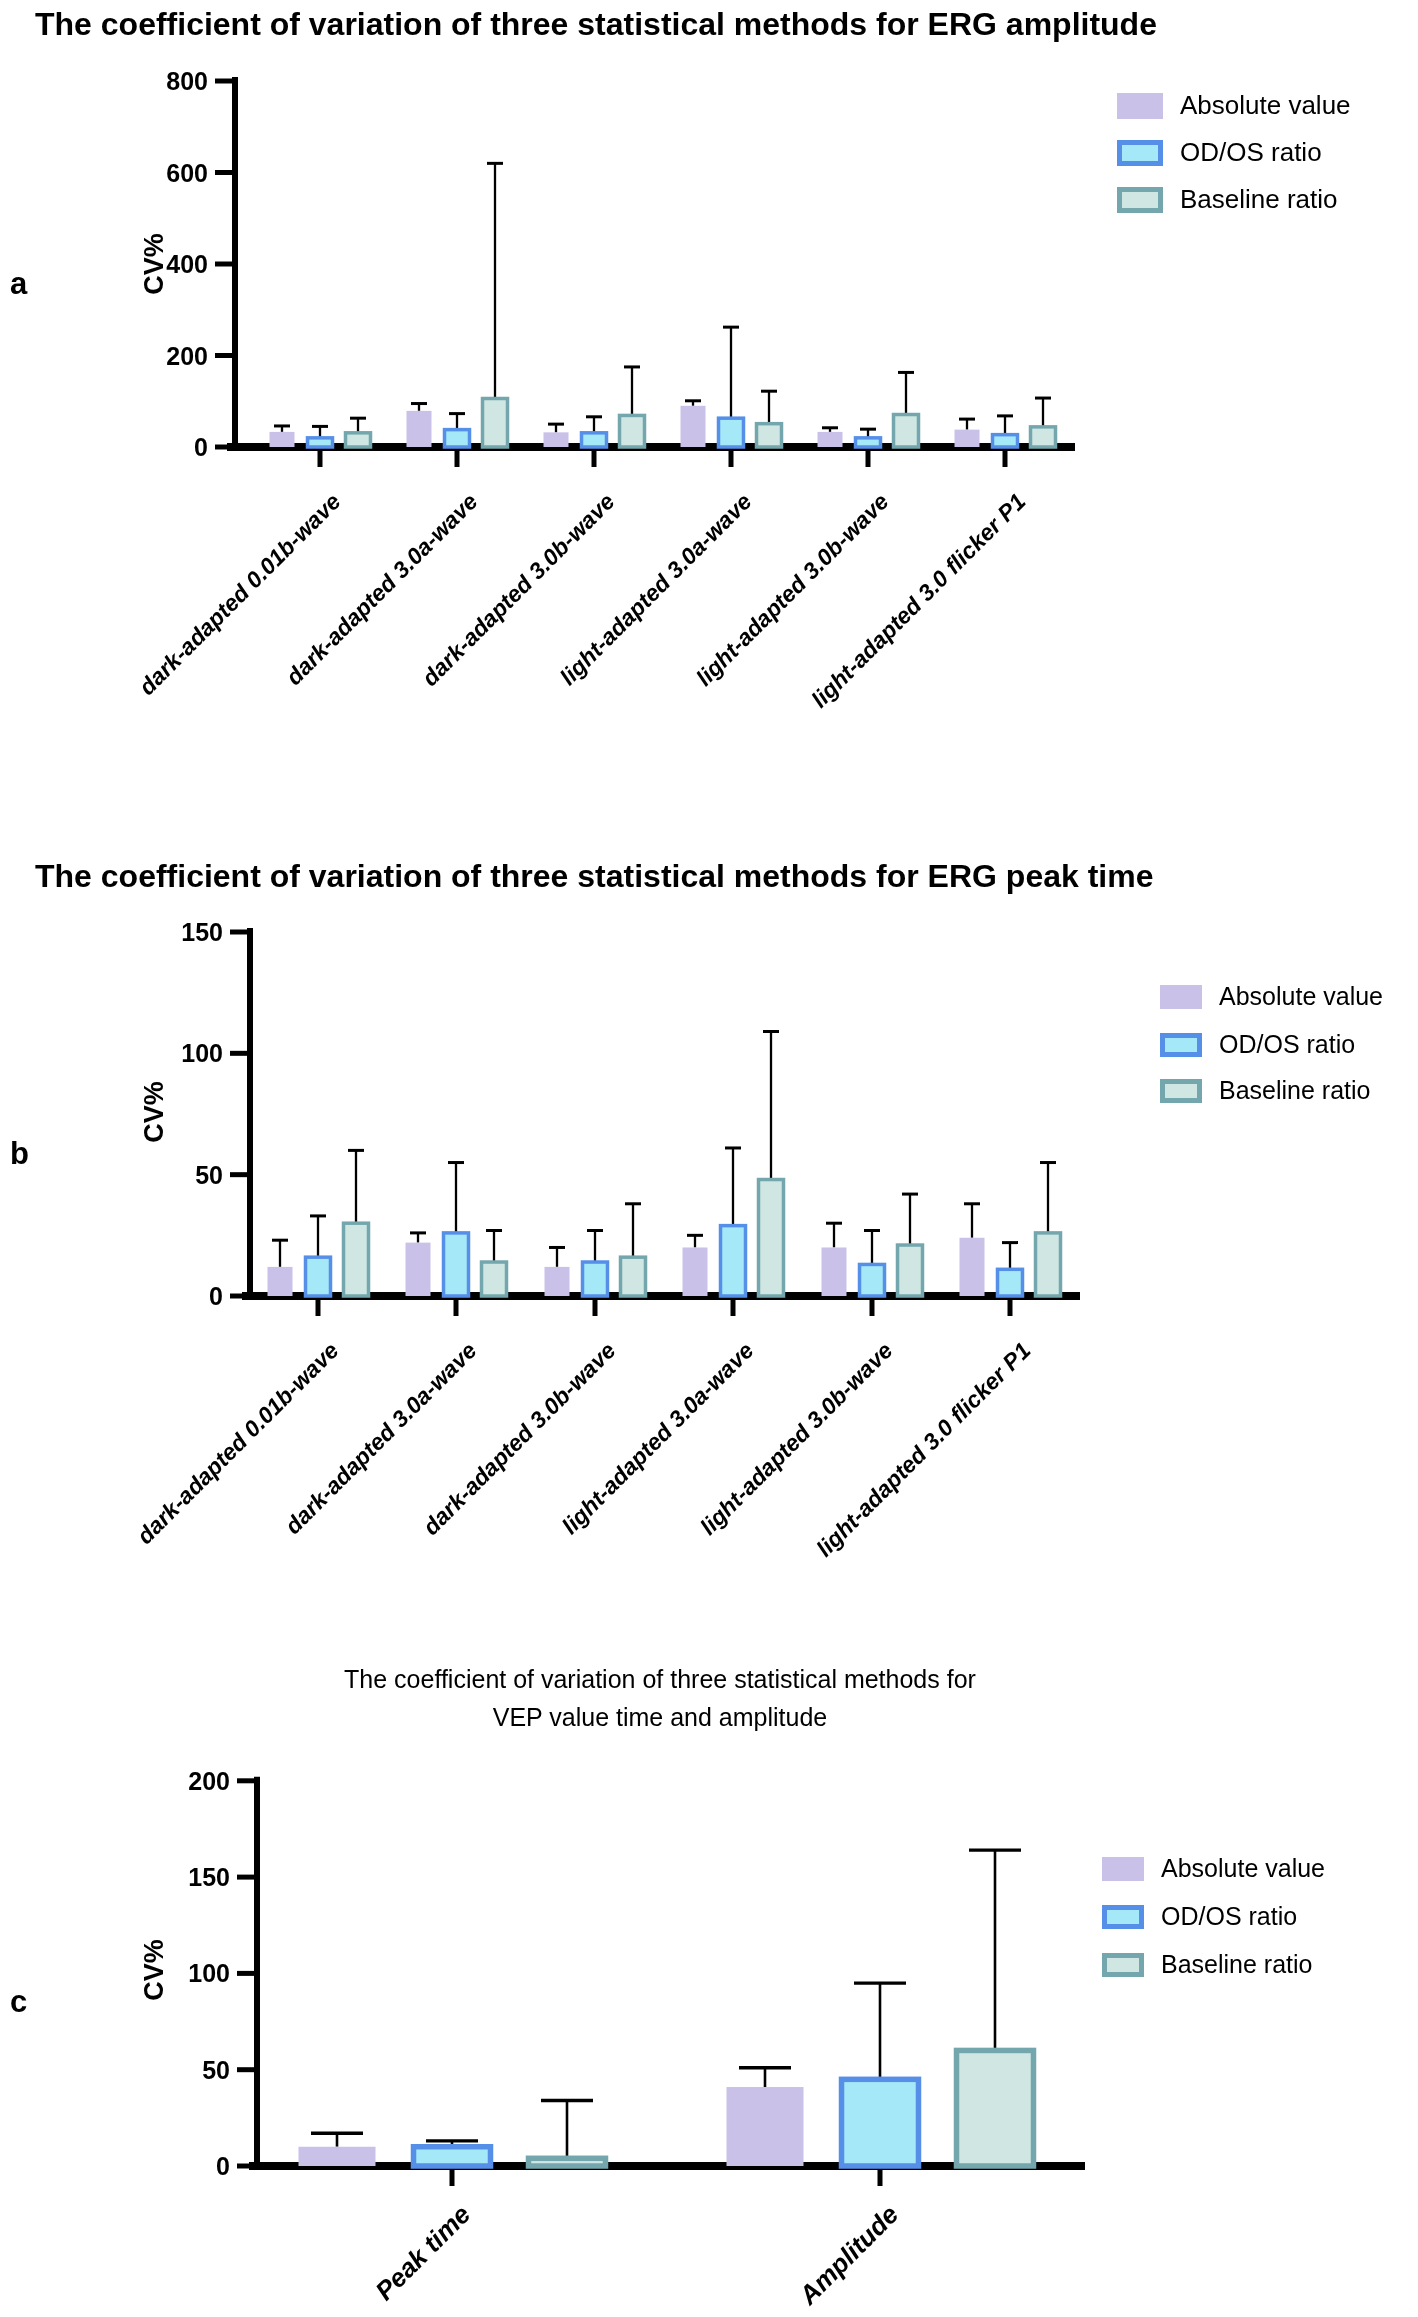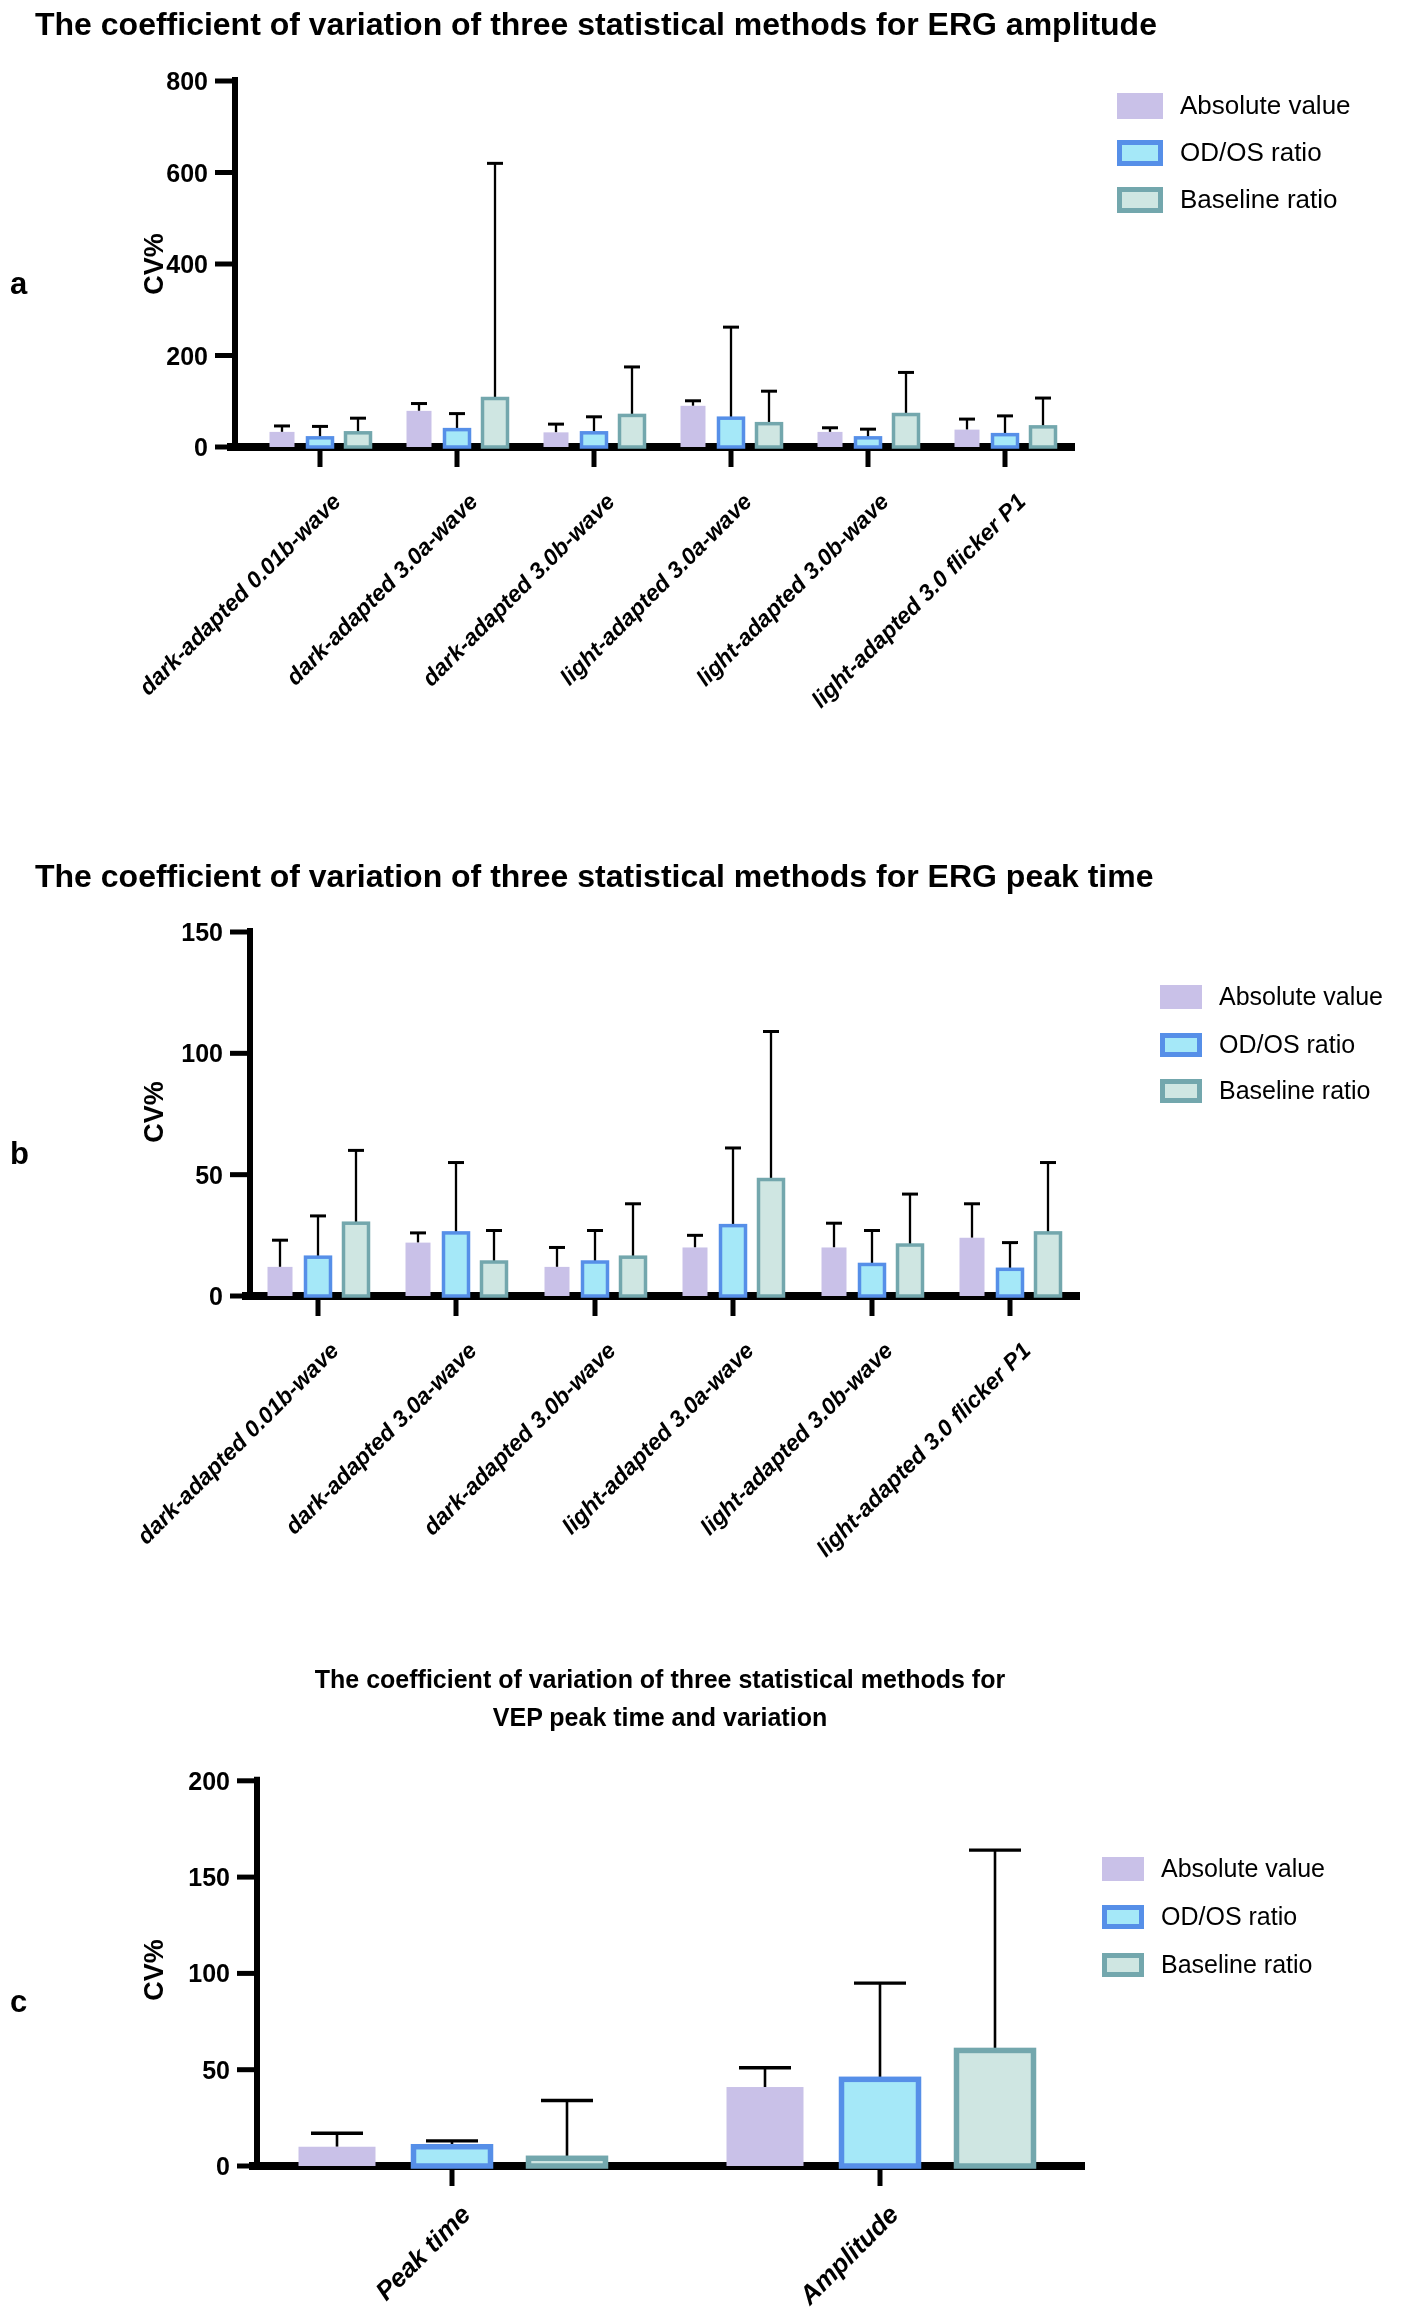--- a/index.html
+++ b/index.html
@@ -1,21 +1,21 @@
 <!DOCTYPE html>
 <html><head>
 <meta charset="utf-8">
 <style>
   html, body { margin: 0; padding: 0; background: #ffffff; }
   body { width: 1418px; height: 2317px; position: relative; font-family: "Liberation Sans", sans-serif; }
   .figure { position: absolute; left: 0; top: 0; width: 1418px; height: 2317px; background: #ffffff; }
   #chart-svg { position: absolute; left: 0; top: 0; }
   .overlay { position: absolute; color: #000; }
   .panel-title { font-size: 32px; font-weight: bold; white-space: nowrap; }
-  .panel-title-center { font-size: 25px; font-weight: bold; text-align: center; line-height: 38px; white-space: nowrap; }
+  .panel-title-center { font-size: 25px; font-weight: normal; text-align: center; line-height: 38px; white-space: nowrap; }
   .panel-letter { font-size: 31px; font-weight: bold; }
   .legend-row { display: flex; align-items: center; position: absolute; }
   .legend-label { margin-left: 17px; font-size: 26px; color: #000; white-space: nowrap; }
   .legend-label.small { font-size: 25px; }
   .swatch { display: inline-block; box-sizing: border-box; }
   .swatch.big { width: 46px; height: 26px; }
   .swatch.small { width: 42px; height: 24px; }
 </style>
 </head>
 <body>
@@ -213,21 +213,21 @@
       <rect x="528.5" y="2158.296" width="77" height="7.704000000000178" fill="#cfe6e2" stroke="#73a7ad" stroke-width="5.5"></rect>
       <line x1="995" y1="2050.44" x2="995" y2="1850.136" stroke="#000" stroke-width="2.6"></line>
       <line x1="969" y1="1850.136" x2="1021" y2="1850.136" stroke="#000" stroke-width="3.3"></line>
       <rect x="956.5" y="2050.44" width="77" height="115.55999999999995" fill="#cfe6e2" stroke="#73a7ad" stroke-width="5.5"></rect>
     </svg>
 
   <div class="overlay panel-title" style="left:35px; top:6px;">The coefficient of variation of three statistical methods for ERG amplitude</div>
   <div class="overlay panel-title" style="left:35px; top:858px;">The coefficient of variation of three statistical methods for ERG peak time</div>
   <div class="overlay panel-title-center" style="left:150px; top:1660px; width:1020px;">
     <span>The coefficient of variation of three statistical methods for</span><br>
-    <span>VEP peak time and variation</span>
+    <span>VEP value time and amplitude</span>
   </div>
 
   <div class="overlay panel-letter" style="left:10px; top:266px;">a</div>
   <div class="overlay panel-letter" style="left:10px; top:1136px;">b</div>
   <div class="overlay panel-letter" style="left:10px; top:1984px;">c</div>
 
   <div>
     <div class="legend-row" style="left:1117px; top:90px;">
       <span class="swatch big" style="background: rgb(201, 193, 232);"></span>
       <span class="legend-label">Absolute value</span>

